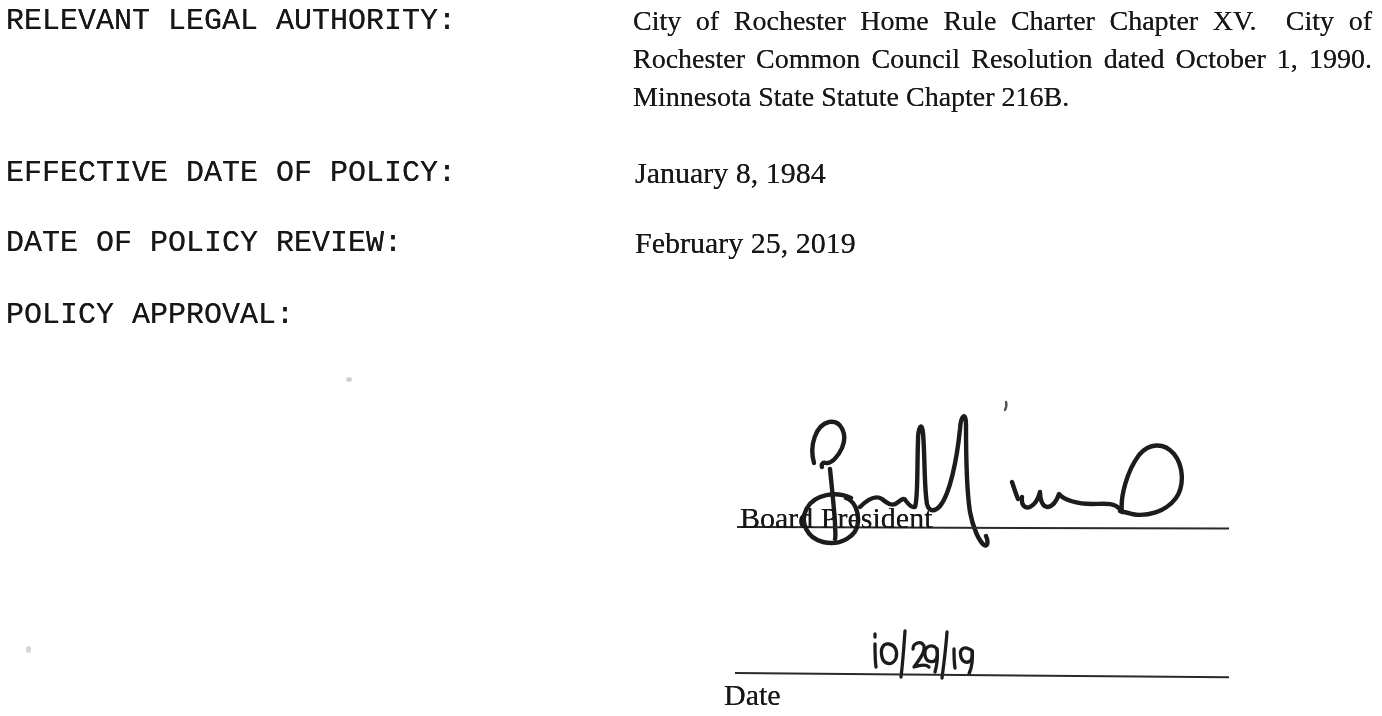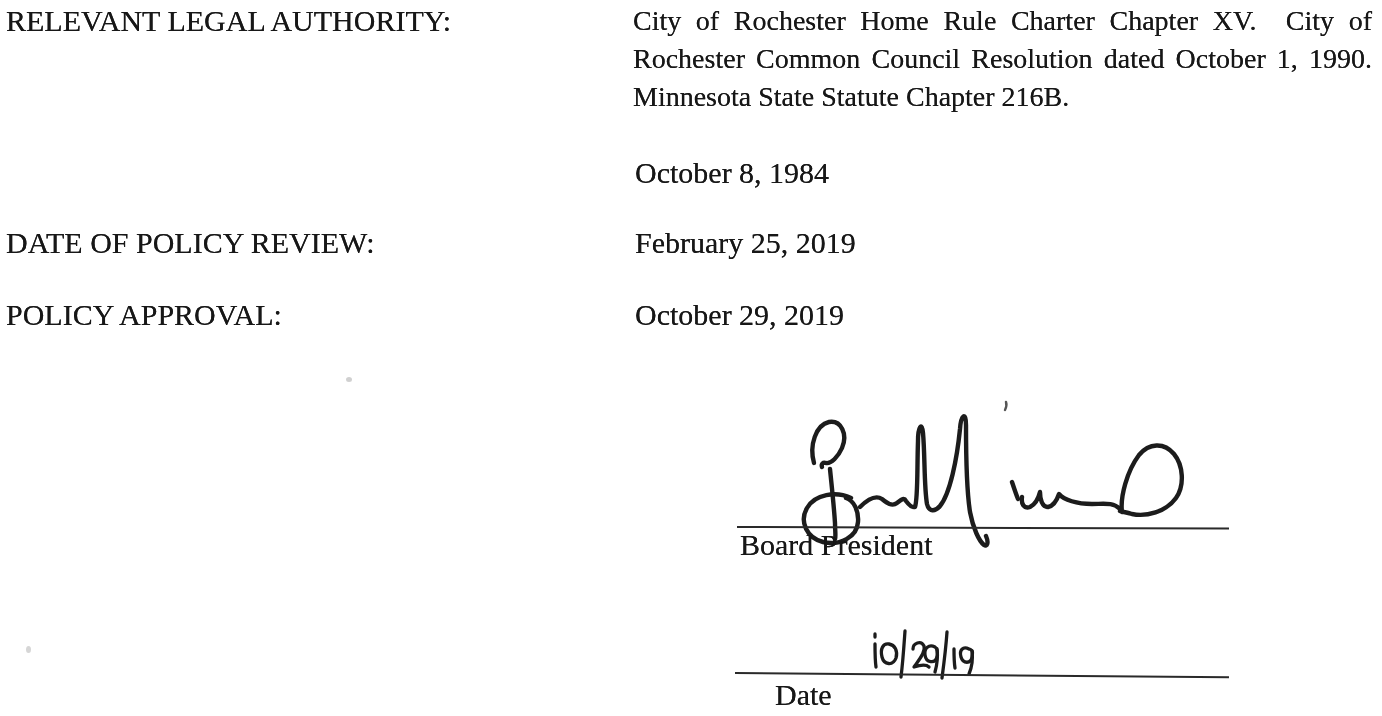--- a/index.html
+++ b/index.html
@@ -18,64 +18,64 @@
     white-space:nowrap;
     text-shadow:0 0 0.6px rgba(10,10,10,0.85);
   }
   .para{
     position:absolute;
     left:633px;top:2px;width:739px;
     font-size:28px;line-height:38px;
     text-align:justify;
     text-shadow:0 0 0.6px rgba(10,10,10,0.85);
   }
-  .flabel{left:6px;}
+  .flabel{left:6px;font-family:Liberation Mono, monospace;}
   .fvalue{left:635px;}
   .r1{top:2px;}
   .r2{top:154px;}
   .r3{top:224px;}
   .r4{top:296px;}
 
   .sig-svg{position:absolute;left:730px;top:395px;}
   .date-svg{position:absolute;left:840px;top:625px;}
 
   .rule{
     position:absolute;height:2px;background:#2a2a2a;
     transform-origin:left center;
   }
   .sig-rule{left:737px;top:526px;width:492px;transform:rotate(0.18deg);}
   .date-rule{left:735px;top:672px;width:494px;transform:rotate(0.5deg);}
 
-  .sig-caption{left:740px;top:526px;}
-  .date-caption{left:775px;top:676px;}
+  .sig-caption{left:740px;top:499px;}
+  .date-caption{left:724px;top:676px;}
 
   .artifact{position:absolute;border-radius:50%;opacity:0.55;}
   .a1{left:346px;top:377px;width:6px;height:5px;background:#a9a9a9;}
   .a2{left:26px;top:646px;width:5px;height:7px;background:#b5b5b5;}
 
   svg path{fill:none;stroke:#1c1c1c;stroke-linecap:round;stroke-linejoin:round;}
   .sig-stroke{stroke-width:4.4px;}
   .sig-dot{stroke-width:2.4px;opacity:0.75;}
   .hand-stroke{stroke-width:3.3px;}
 </style>
 </head>
 <body>
 
 <div class="page">
 
   <div class="txt flabel r1">RELEVANT LEGAL AUTHORITY:</div>
   <div class="para">City of Rochester Home Rule Charter Chapter XV.&nbsp; City of Rochester Common Council Resolution dated October 1, 1990. Minnesota State Statute Chapter 216B.</div>
 
-  <div class="txt fvalue r2">October 8, 1984</div>
+  <div class="txt flabel r2">EFFECTIVE DATE OF POLICY:</div>
+  <div class="txt fvalue r2">January 8, 1984</div>
 
   <div class="txt flabel r3">DATE OF POLICY REVIEW:</div>
   <div class="txt fvalue r3">February 25, 2019</div>
 
   <div class="txt flabel r4">POLICY APPROVAL:</div>
-  <div class="txt fvalue r4">October 29, 2019</div>
 
   <svg class="sig-svg" width="470" height="170" viewBox="0 0 470 170" aria-label="Handwritten signature of Board President">
 
     <path class="sig-stroke" d="M 84 68 C 79 50, 86 30, 99 27 C 111 25, 118 39, 112 53 C 108 62, 101 69, 96 68 C 93 67, 91 69, 92 72"></path>
 
     <path class="sig-stroke" d="M 100 74 C 102 94, 104 112, 105 128 C 105 136, 106 141, 105 144"></path>
 
     <path class="sig-stroke" d="M 121 103 C 106 96, 85 99, 77 113 C 69 127, 77 143, 93 147 C 110 151, 127 142, 128 127 C 129 115, 123 105, 116 103"></path>
 
     <path class="sig-stroke" d="M 130 112 C 138 104, 146 100, 152 104 C 157 108, 162 112, 167 108 C 171 105, 174 102, 176 106 C 179 110, 182 113, 185 112 C 188 104, 187 74, 188 46 C 188 32, 192 26, 193 38 C 195 60, 194 92, 197 109 C 199 117, 205 117, 210 111 C 220 99, 227 64, 230 34 C 231 20, 236 16, 236 30 C 236 60, 237 98, 240 117 C 243 133, 249 146, 254 150 C 257 152, 259 148, 256 141"></path>

